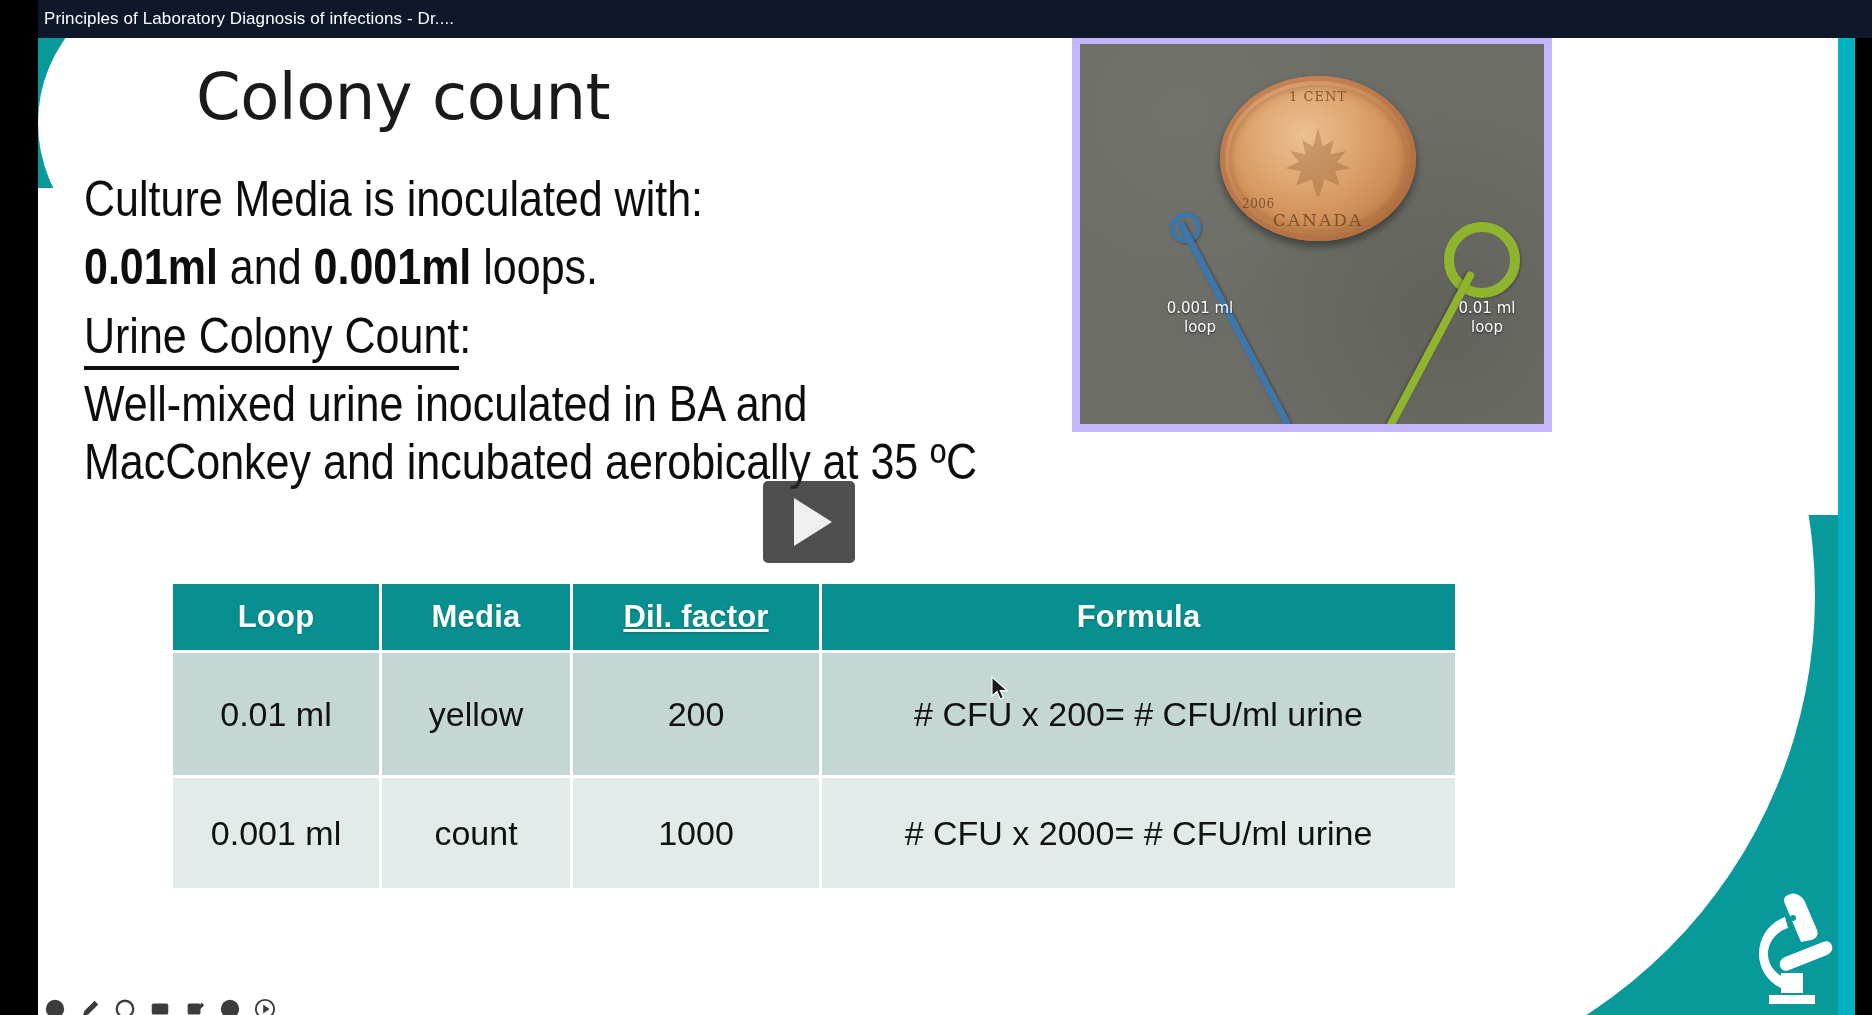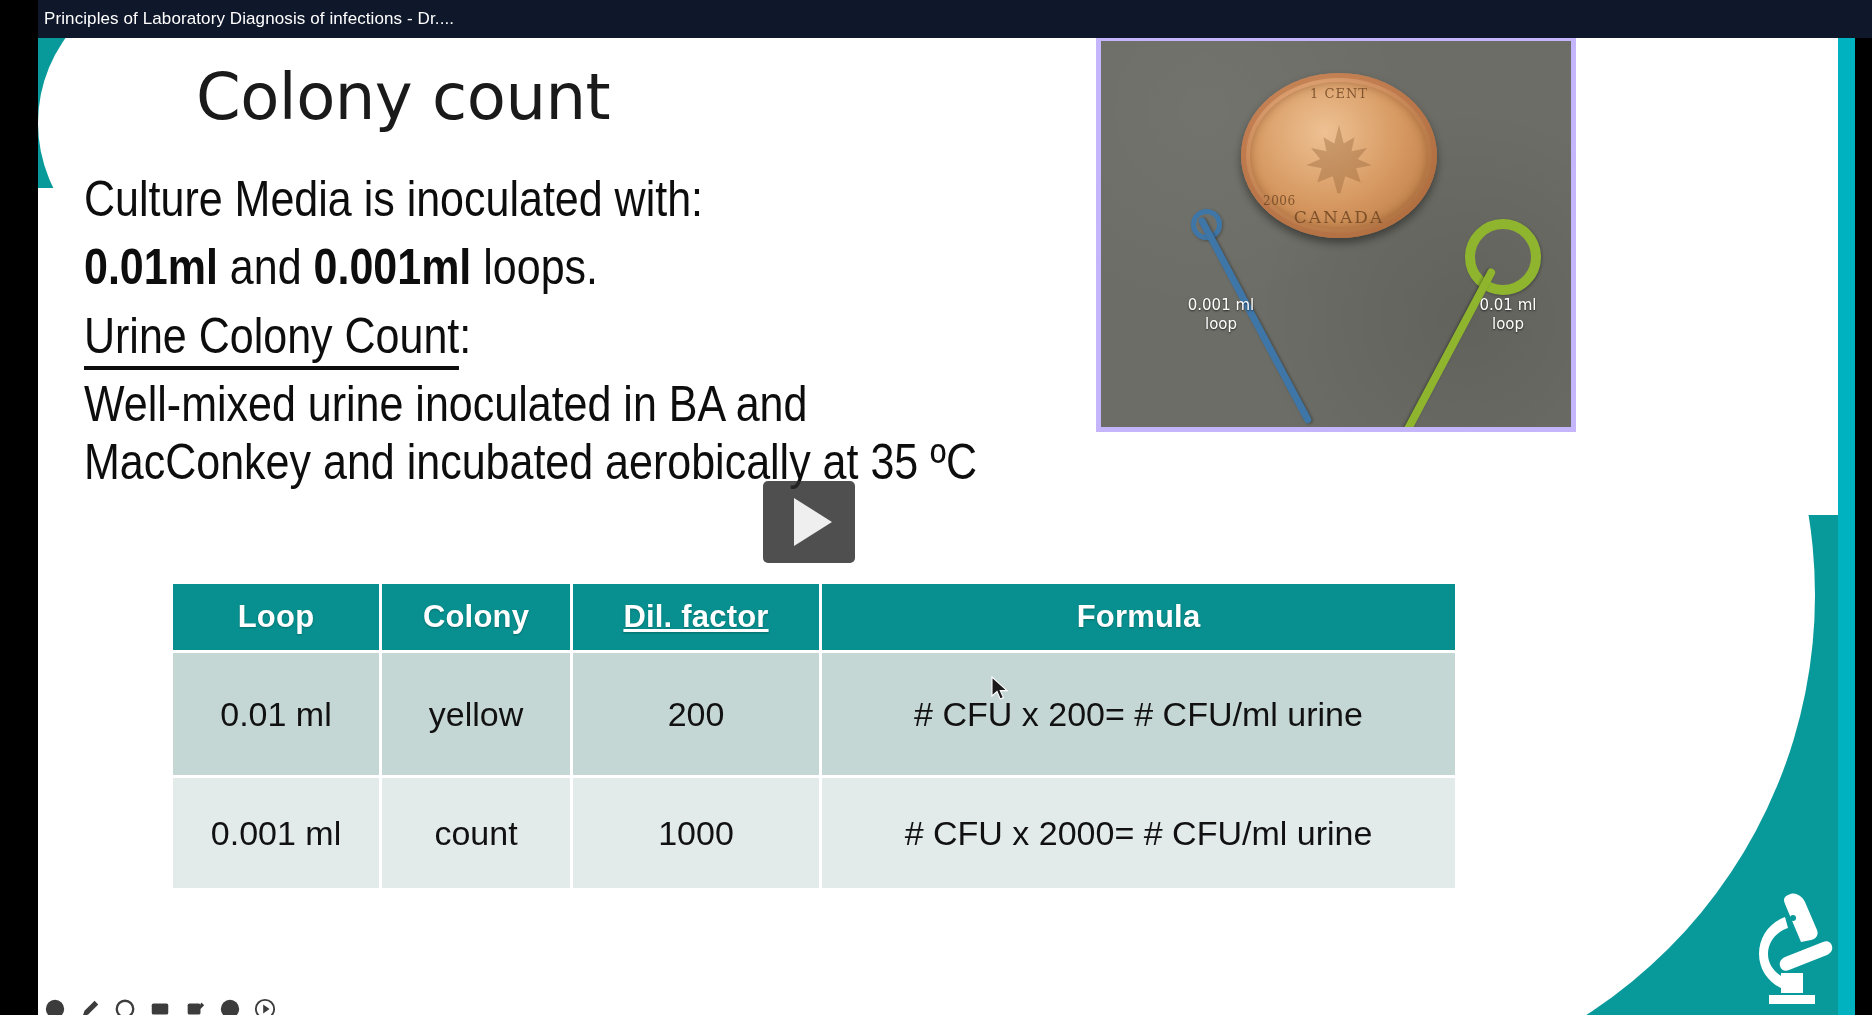--- a/index.html
+++ b/index.html
@@ -50,21 +50,21 @@
   #line5{top:398px;}
 
   
   #play-overlay{position:absolute;left:725px;top:443px;width:92px;height:82px;
     background:rgba(40,40,40,.82);border-radius:5px;z-index:20;display:flex;align-items:center;justify-content:center;}
   #play-tri{width:0;height:0;border-left:38px solid #efefef;border-top:24px solid transparent;
     border-bottom:24px solid transparent;margin-left:7px;}
 
   
   #photo{position:absolute;left:1034px;top:-2px;width:480px;height:396px;
-    border:5px solid #c4b5fd;background:#6c6c68;box-sizing:border-box;overflow:hidden;z-index:8;margin-left:24px;}
+    border:8px solid #c4b5fd;background:#6c6c68;box-sizing:border-box;overflow:hidden;z-index:8;}
   #photo-bg{position:absolute;inset:0;background:
      radial-gradient(circle at 22% 18%, rgba(255,255,255,.045), transparent 42%),
      radial-gradient(circle at 78% 72%, rgba(0,0,0,.10), transparent 46%),
      #6d6d67;}
   .coin{position:absolute;left:140px;top:32px;width:196px;height:165px;border-radius:50%;
     background:radial-gradient(ellipse at 40% 32%, #e8b184 0%, #cf8f5f 45%, #ad703f 78%, #8a5530 100%);
     box-shadow:0 5px 9px rgba(0,0,0,.42), inset 0 0 0 5px rgba(180,110,66,.55);}
   .coin .inner{position:absolute;inset:9px;border-radius:50%;
     background:radial-gradient(ellipse at 42% 34%, #eec193 0%, #d5975f 55%, #b4753f 100%);
     box-shadow:inset 0 0 10px rgba(110,60,25,.45);}
@@ -185,21 +185,21 @@
         <circle cx="50" cy="85" r="3" fill="#089a9a"></circle>
         <path d="M40 84 l22 0 0 20 -22 0 z"></path>
         <path d="M28 106 l46 0 0 9 -46 0 z"></path>
       </g>
     </svg>
 
     <table id="tbl">
       <thead>
         <tr>
           <th class="c-loop">Loop</th>
-          <th class="c-color">Colony</th>
+          <th class="c-color">Media</th>
           <th class="c-dil">Dil. factor</th>
           <th>Formula</th>
         </tr>
       </thead>
       <tbody>
         <tr class="r1">
           <td>0.01 ml</td>
           <td>yellow</td>
           <td>200</td>
           <td># CFU x 200= # CFU/ml urine</td>

